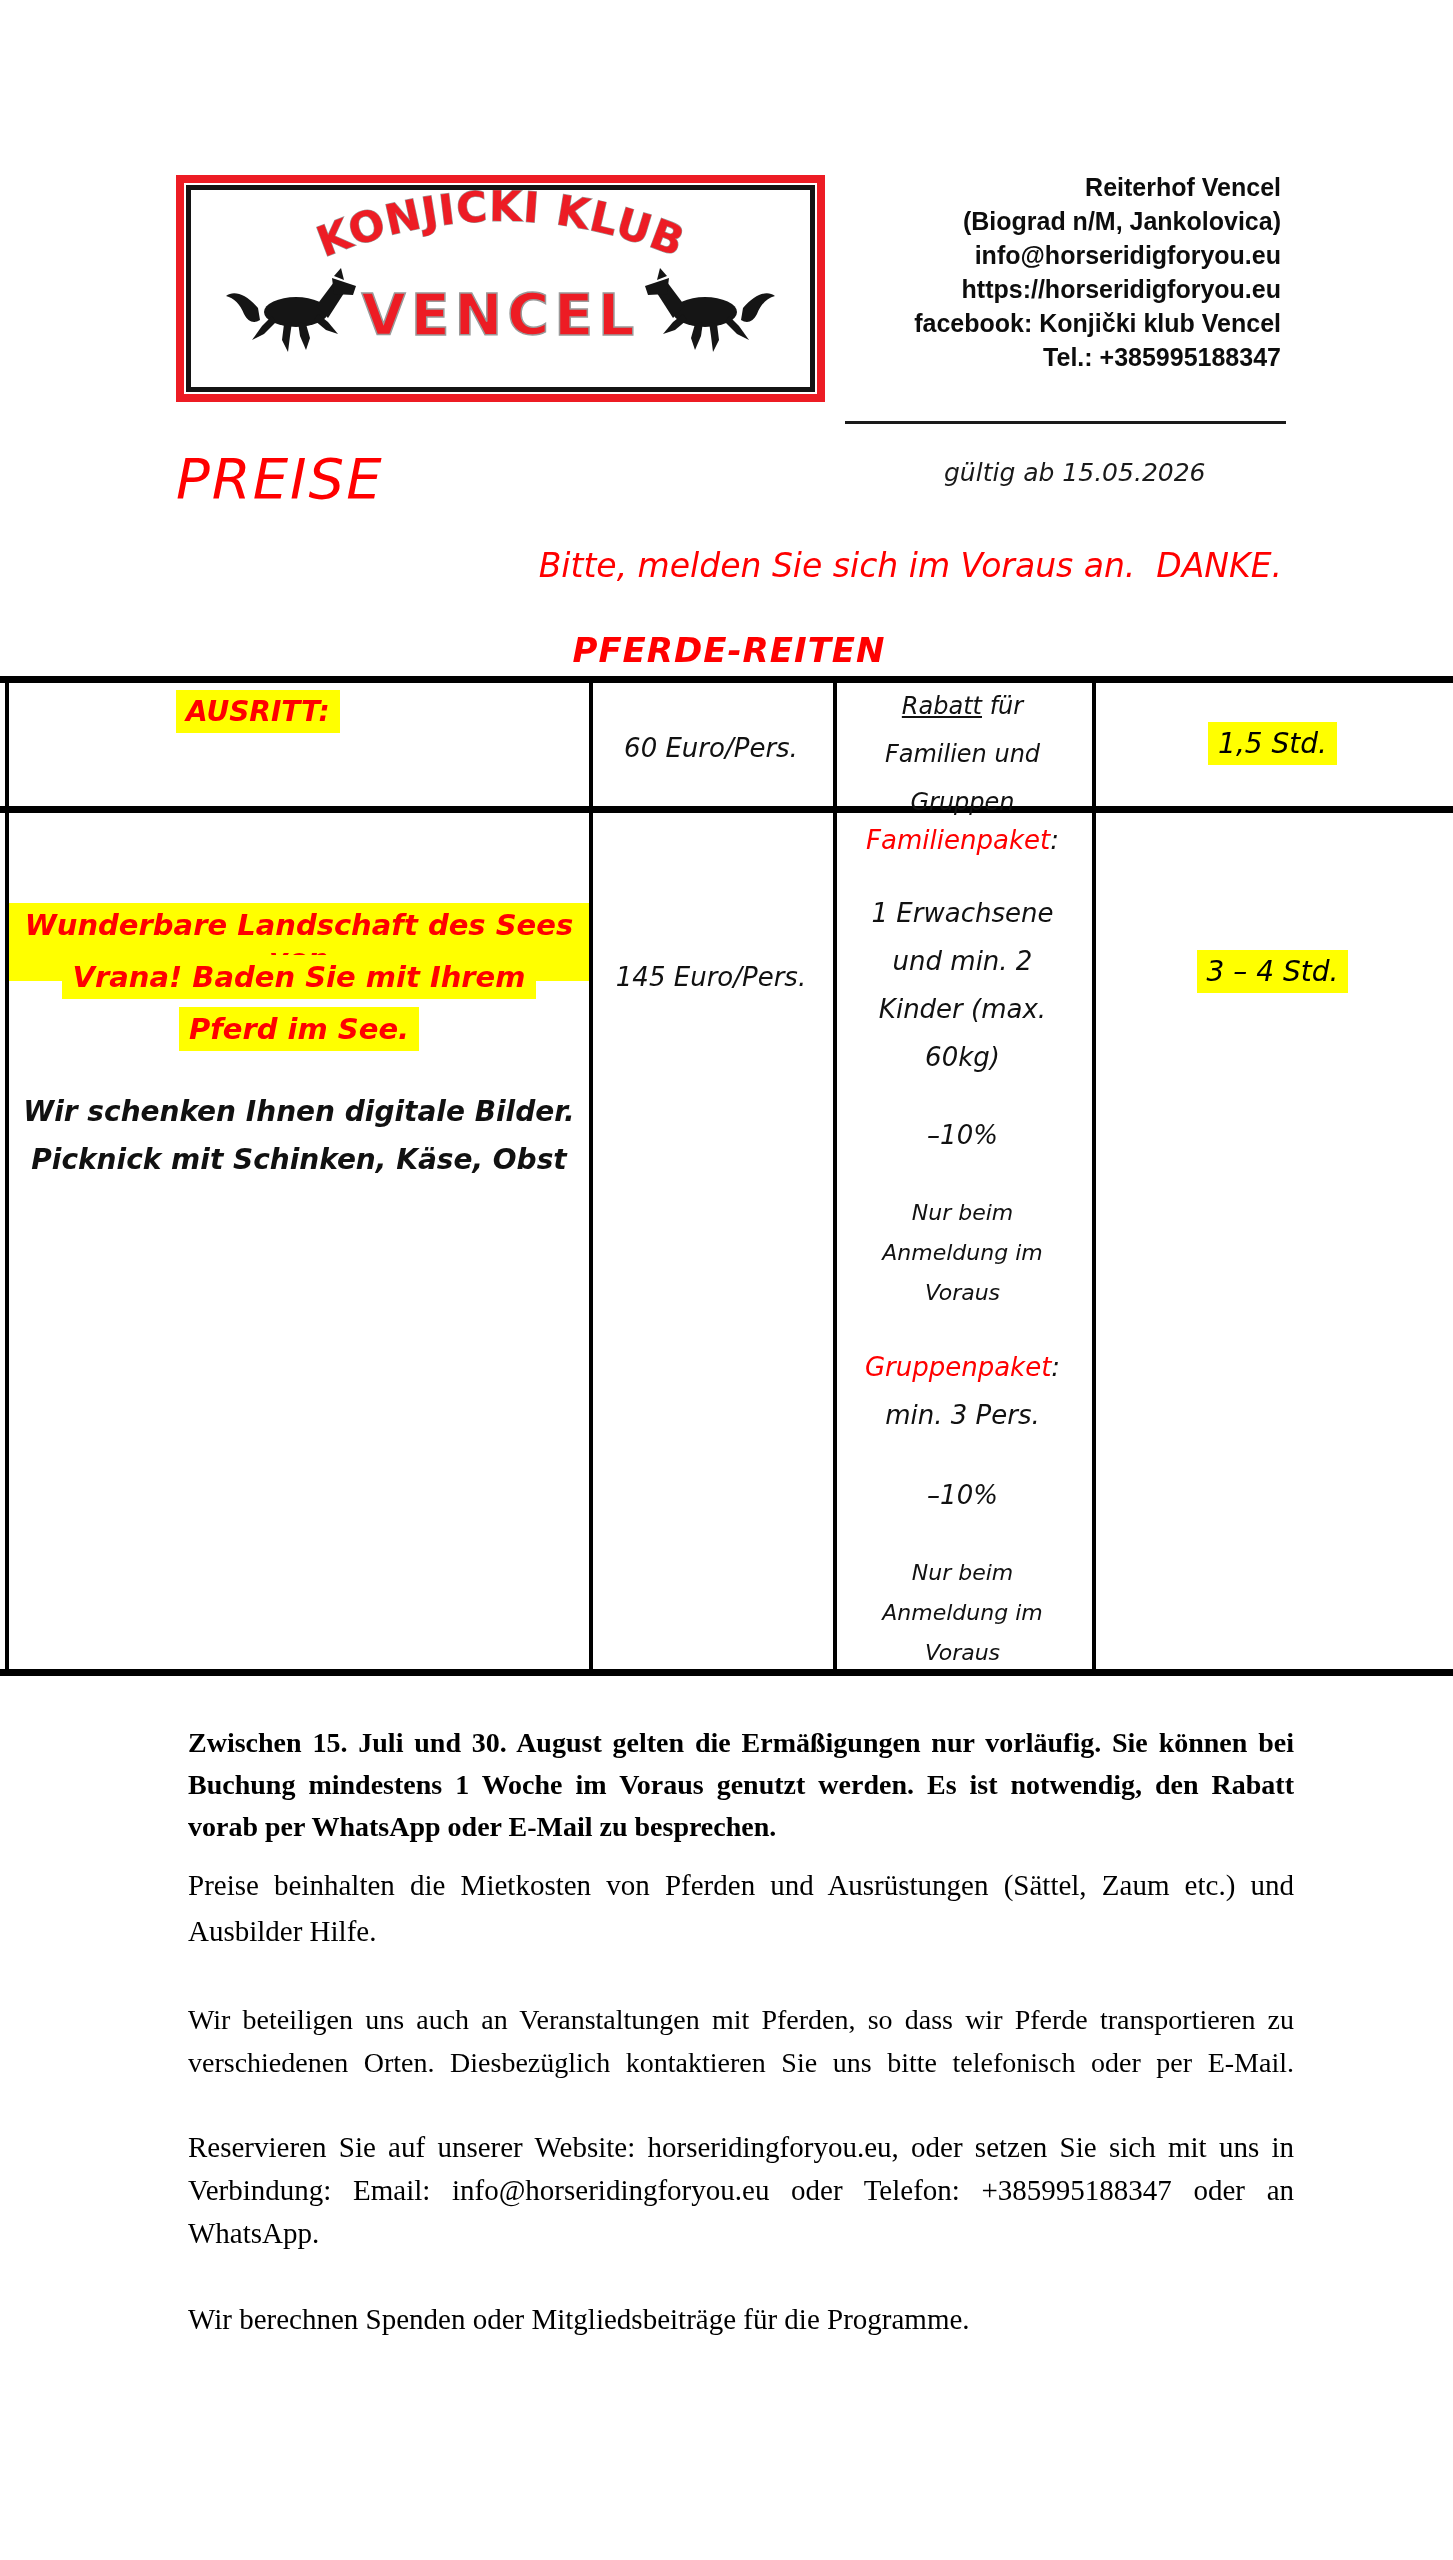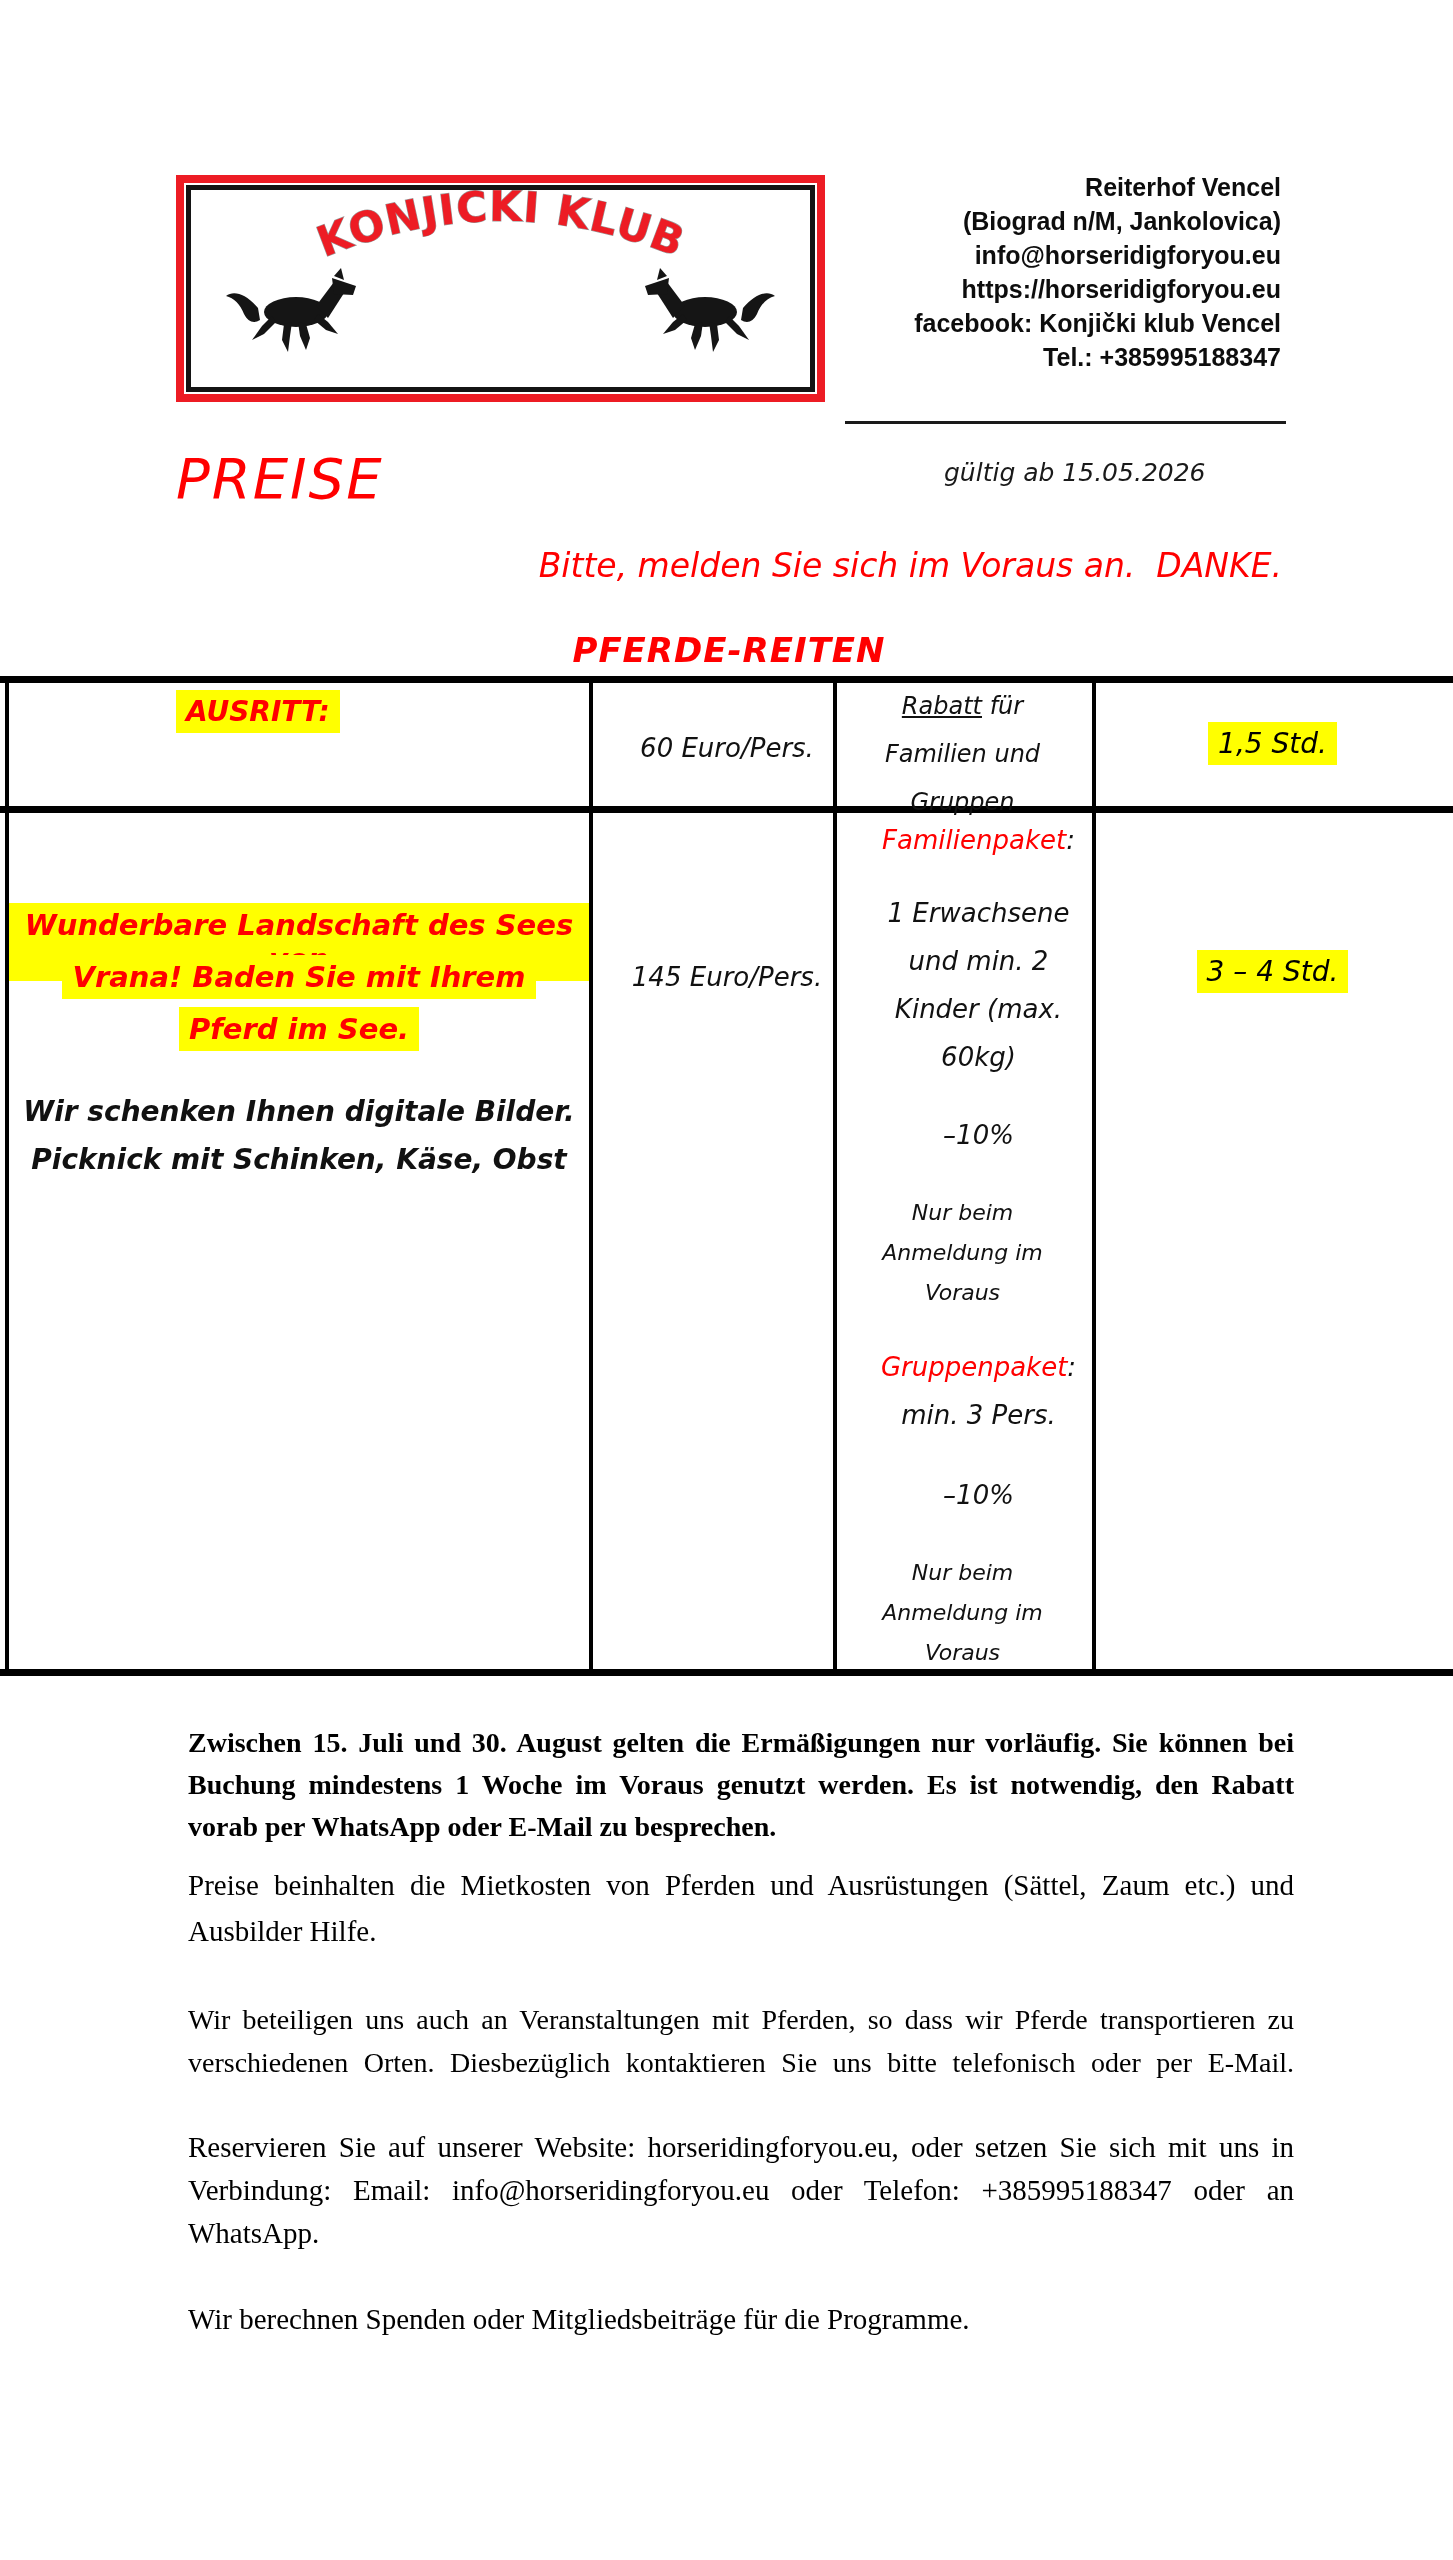--- a/index.html
+++ b/index.html
@@ -45,21 +45,21 @@
     font-size:34px; font-weight:bold; color:#ff0000; letter-spacing:1px; }
 
   
   .hline { position:absolute; left:0; width:1453px; height:7px; background:#000; }
   .vline { position:absolute; top:676px; height:1000px; width:4px; background:#000; }
 
   
   .cell-b { left:589px; width:244px; text-align:center; }
   .cell-c { left:837px; width:251px; text-align:center; }
   .cell-d { left:1092px; width:361px; text-align:center; }
-  .t26 { font-size:26px; color:#111;margin-left:16px; }
+  .t26 { font-size:26px; color:#111; }
   .t24 { font-size:24px; color:#111; }
   .t22 { font-size:22px; color:#111; }
   .u { text-decoration:underline; }
   .rowa { left:9px; width:580px; text-align:center; }
   .yl-red { color:#ff0000; font-weight:bold; font-size:29px; }
 
   
   .par { left:176px; width:1106px;margin-left:12px; }
   .par .ln { text-align:justify; text-align-last:justify; }
   .par .ln-left { text-align:left; }
@@ -101,20 +101,21 @@
           <ellipse cx="72" cy="44" rx="32" ry="15"></ellipse>
           <path d="M92 38 L110 14 L122 22 L104 50 Z"></path>
           <path d="M108 10 L132 18 L129 27 L110 26 Z"></path>
           <path d="M110 8 L117 0 L120 12 Z"></path>
           <path d="M90 52 L102 62 L114 66 L104 54 L94 46 Z"></path>
           <path d="M82 56 L86 70 L82 82 L76 68 L74 54 Z"></path>
           <path d="M52 54 L40 66 L28 72 L38 58 L48 48 Z"></path>
           <path d="M60 56 L58 72 L64 84 L66 68 L68 54 Z"></path>
         </g>
       </svg>
+      <div class="logo-word">VENCEL</div>
     </div>
   </div>
 
   <div class="abs contact sans">
     <div>Reiterhof Vencel</div>
     <div>(Biograd n/M, Jankolovica)</div>
     <div>info@horseridigforyou.eu</div>
     <div>https://horseridigforyou.eu</div>
     <div>facebook: Konjički klub Vencel</div>
     <div>Tel.: +385995188347</div>

